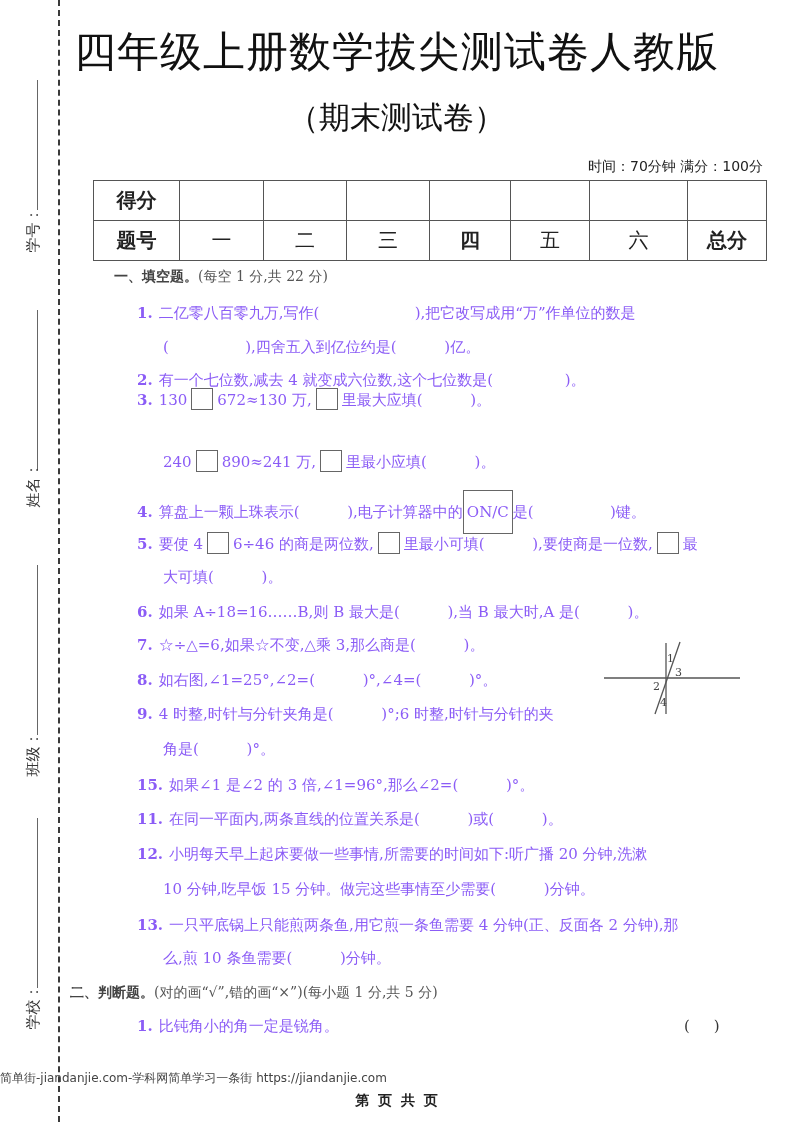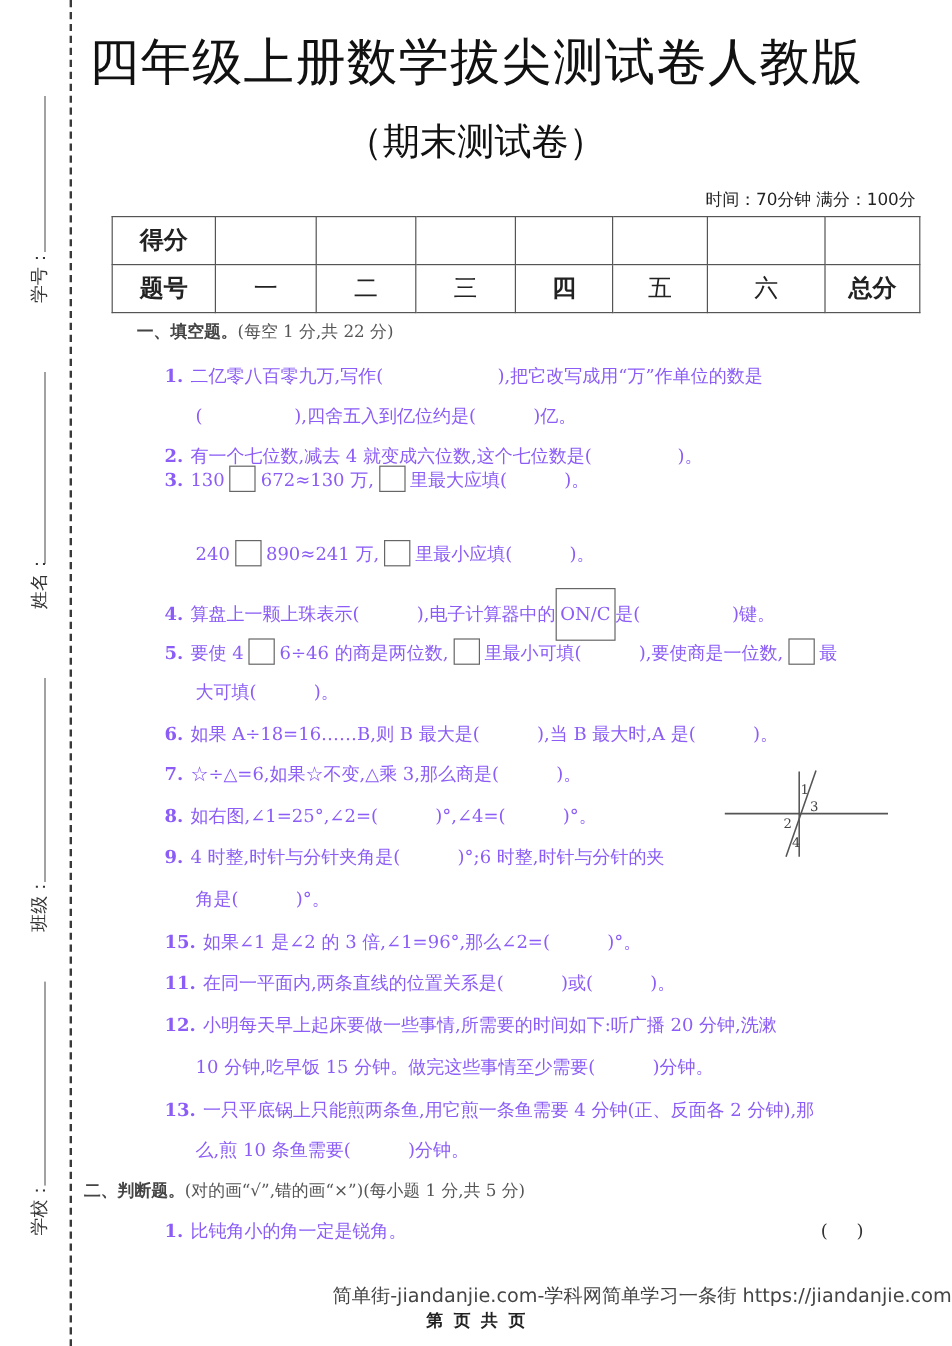--- a/index.html
+++ b/index.html
@@ -31,22 +31,22 @@
   .section .sh { font-family:"DejaVu Sans","Liberation Sans",sans-serif; font-weight:bold; color:#444; }
 
   .q { position:absolute; left:96px; font-size:15px; color:#8b5cf6; white-space:nowrap;margin-left:41px; }
   .q .num { font-weight:bold; font-family:"DejaVu Serif","Liberation Serif",serif; margin-right:6px; }
   .q.cont { left:122px; }
   .box { display:inline-block; width:20px; height:20px; border:1px solid #666; vertical-align:-5px; margin:0 4px; }
   .keybox { display:inline-block; border:1px solid #666; padding:12px 3px; line-height:18px; }
 
   .figure { position:absolute; left:600px; top:638px; width:145px; height:80px; }
 
-  .footer { position:absolute; left:0; width:793px; top:1070px; text-align:right;
-            font-family:"DejaVu Sans","Liberation Sans",sans-serif; font-size:16px; color:#444; }
+  .footer { position:absolute; left:0; width:793px; top:1070px; text-align:left;
+            font-family:"DejaVu Sans","Liberation Sans",sans-serif; font-size:12px; color:#444; }
   .pageno { position:absolute; left:0; width:793px; top:1092px; text-align:center;
             font-family:"DejaVu Sans","Liberation Sans",sans-serif; font-size:14px; font-weight:bold; color:#222;
             word-spacing:4px; }
   .tf { position:absolute; left:684px; top:1017px; font-size:15px; color:#333; }
 </style>
 </head>
 <body>
 
 <div class="dash-line"></div>
 <div class="bind-line" style="top:80px;height:130px;"></div>

